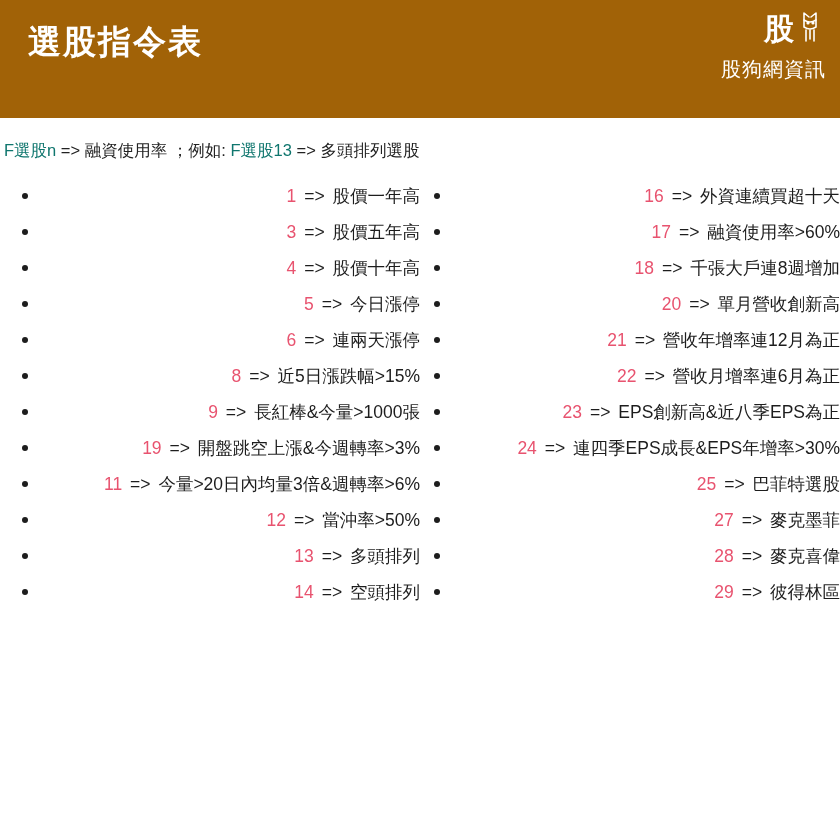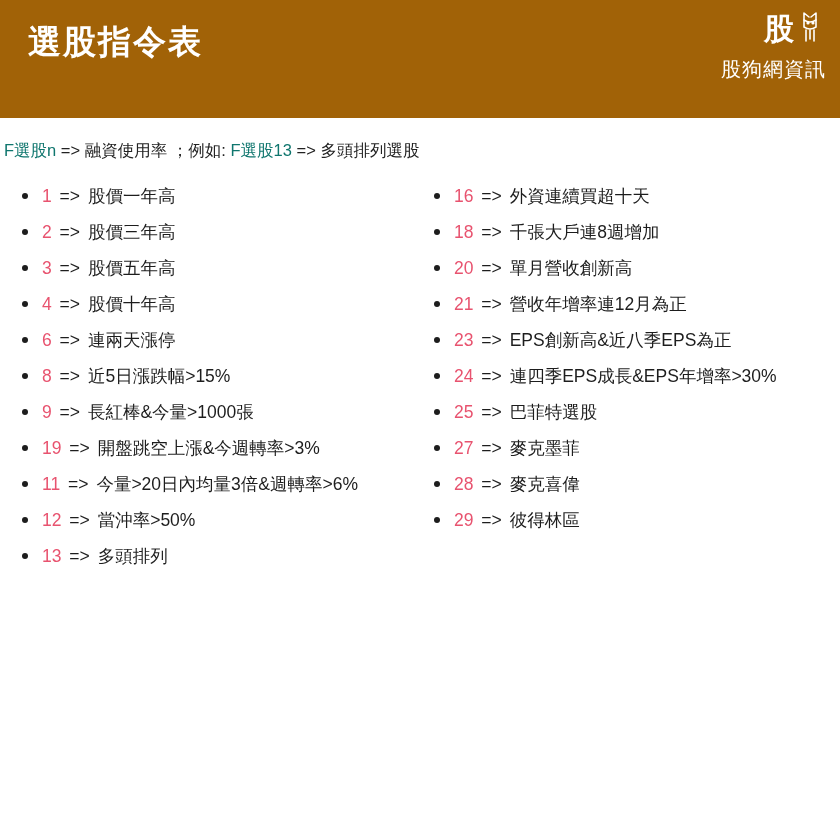--- a/index.html
+++ b/index.html
@@ -96,20 +96,21 @@
     padding-left: 16px;
   }
   .col-right {
     width: 420px;
     padding-left: 8px;
   }
   ul.cmd-list {
     list-style: none;
     margin: 0;
     padding: 0;
+    text-align: right;
   }
   ul.cmd-list li {
     position: relative;
     font-size: 17.5px;
     color: #1d1d1d;
     line-height: 36px;
     height: 36px;
     padding-left: 26px;
     white-space: nowrap;
   }
@@ -176,35 +177,35 @@
   <div class="columns">
 
     <div class="col col-left">
       <ul class="cmd-list">
         <li>
           <span class="num">1</span>
           <span class="arrow">=&gt;</span>
           <span class="desc">股價一年高</span>
         </li>
         <li>
-          <span class="num">2</span>
-          <span class="arrow">=&gt;</span>
-          <span class="desc">股價三年高</span>
-        </li>
-        <li>
           <span class="num">3</span>
           <span class="arrow">=&gt;</span>
           <span class="desc">股價五年高</span>
         </li>
         <li>
           <span class="num">4</span>
           <span class="arrow">=&gt;</span>
           <span class="desc">股價十年高</span>
         </li>
         <li>
+          <span class="num">5</span>
+          <span class="arrow">=&gt;</span>
+          <span class="desc">今日漲停</span>
+        </li>
+        <li>
           <span class="num">6</span>
           <span class="arrow">=&gt;</span>
           <span class="desc">連兩天漲停</span>
         </li>
         <li>
           <span class="num">8</span>
           <span class="arrow">=&gt;</span>
           <span class="desc">近5日漲跌幅&gt;15%</span>
         </li>
         <li>
@@ -224,45 +225,60 @@
         </li>
         <li>
           <span class="num">12</span>
           <span class="arrow">=&gt;</span>
           <span class="desc">當沖率&gt;50%</span>
         </li>
         <li>
           <span class="num">13</span>
           <span class="arrow">=&gt;</span>
           <span class="desc">多頭排列</span>
+        </li>
+        <li>
+          <span class="num">14</span>
+          <span class="arrow">=&gt;</span>
+          <span class="desc">空頭排列</span>
         </li>
       </ul>
     </div>
 
     <div class="col col-right">
       <ul class="cmd-list">
         <li>
           <span class="num">16</span>
           <span class="arrow">=&gt;</span>
           <span class="desc">外資連續買超十天</span>
         </li>
         <li>
+          <span class="num">17</span>
+          <span class="arrow">=&gt;</span>
+          <span class="desc">融資使用率&gt;60%</span>
+        </li>
+        <li>
           <span class="num">18</span>
           <span class="arrow">=&gt;</span>
           <span class="desc">千張大戶連8週增加</span>
         </li>
         <li>
           <span class="num">20</span>
           <span class="arrow">=&gt;</span>
           <span class="desc">單月營收創新高</span>
         </li>
         <li>
           <span class="num">21</span>
           <span class="arrow">=&gt;</span>
           <span class="desc">營收年增率連12月為正</span>
+        </li>
+        <li>
+          <span class="num">22</span>
+          <span class="arrow">=&gt;</span>
+          <span class="desc">營收月增率連6月為正</span>
         </li>
         <li>
           <span class="num">23</span>
           <span class="arrow">=&gt;</span>
           <span class="desc">EPS創新高&amp;近八季EPS為正</span>
         </li>
         <li>
           <span class="num">24</span>
           <span class="arrow">=&gt;</span>
           <span class="desc">連四季EPS成長&amp;EPS年增率&gt;30%</span>

